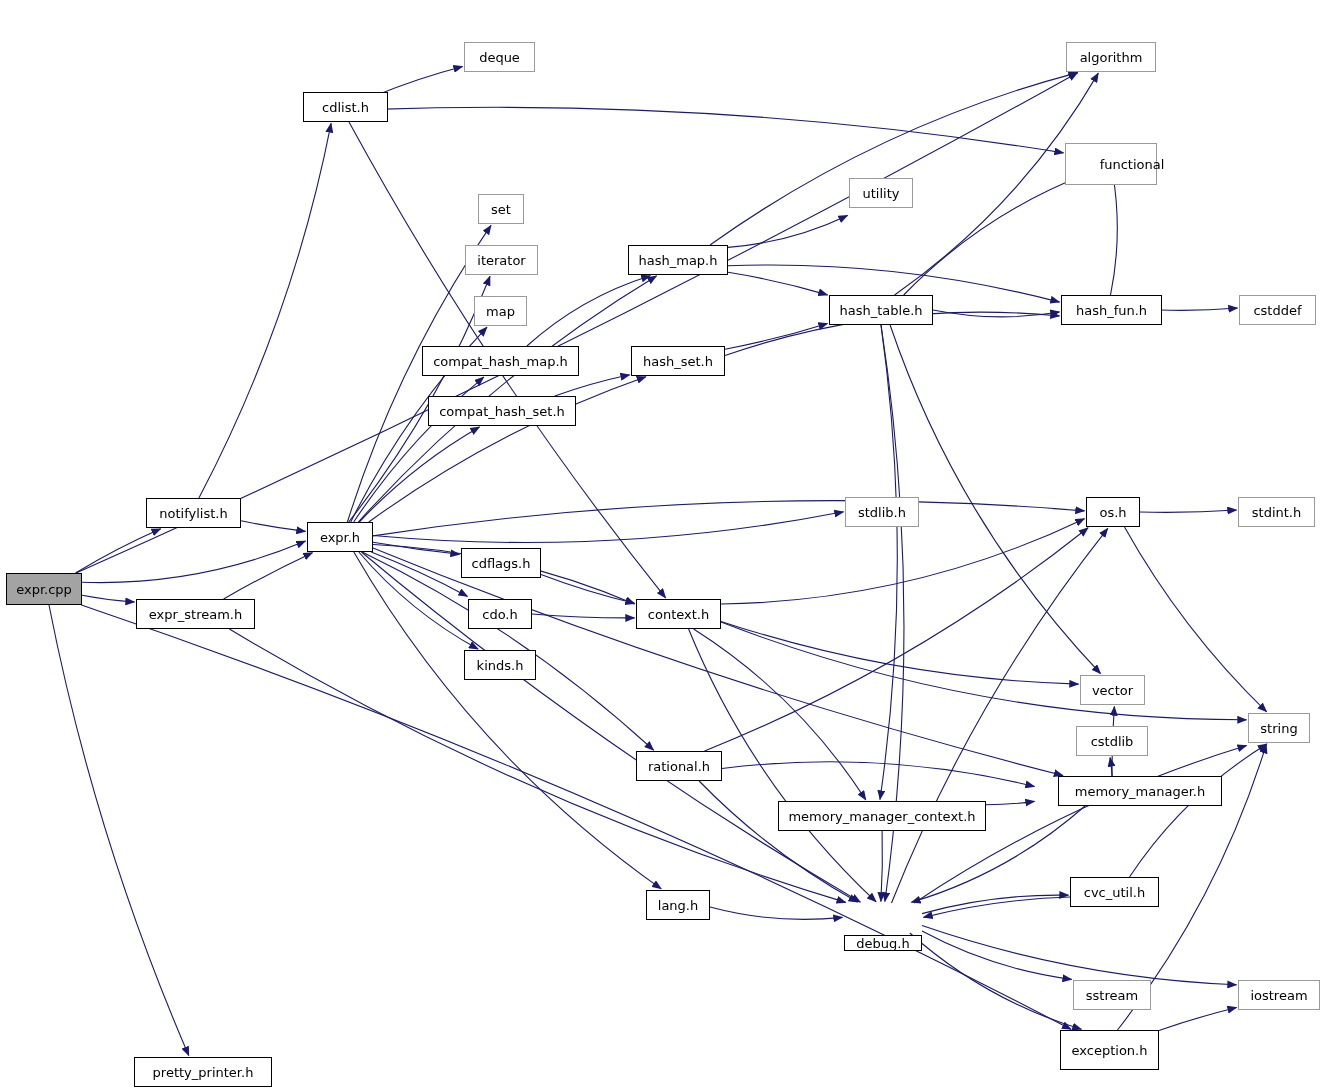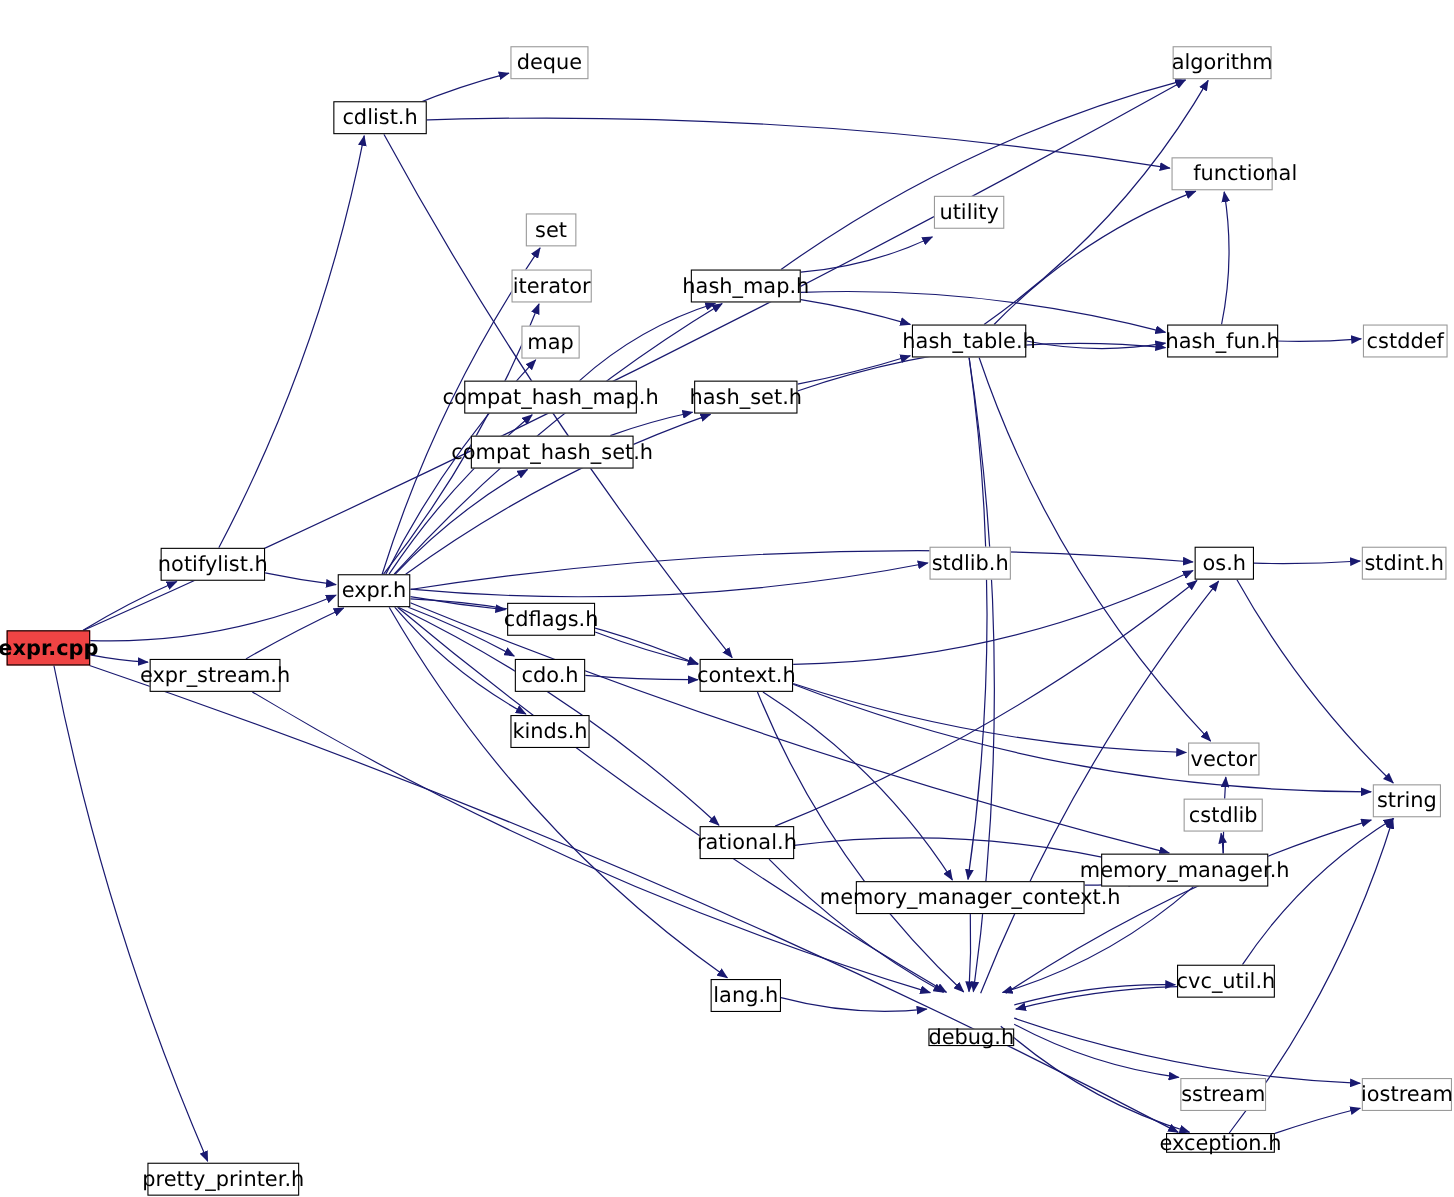--- a/index.html
+++ b/index.html
@@ -12,28 +12,28 @@
     overflow:hidden;
   }
   #edges{position:absolute;left:0;top:0;width:1322px;height:1088px;}
   .node{
     position:absolute;
     box-sizing:border-box;
     display:flex;align-items:center;justify-content:center;
     background:#ffffff;
     border:1px solid #000000;
     color:#000000;
-    font-size:19px;
+    font-size:13px;
     line-height:1;
     white-space:nowrap;
     letter-spacing:0px;
     z-index:5;
   }
   .node.sys{border-color:#9a9a9a;}
-  .node.root{background:#ef4444;border-color:#000000;font-weight:bold;}
+  .node.root{background:#a3a3a3;border-color:#000000;}
   .node-label{pointer-events:none;}
 </style>
 </head>
 <body>
 
 <div id="graph">
   <svg id="edges" viewBox="0 0 1322 1088" xmlns="http://www.w3.org/2000/svg">
     <defs>
       <marker id="ah" markerWidth="10" markerHeight="8" refX="9.2" refY="4" orient="auto" markerUnits="userSpaceOnUse">
         <path d="M0,0 L10,4 L0,8 z" fill="#191970"></path>
@@ -167,21 +167,21 @@
       </div>
       <div class="node sys" style="left: 1239px; top: 295px; width: 77px; height: 30px;">
         <span class="node-label">cstddef</span>
       </div>
       <div class="node sys" style="left: 849px; top: 178px; width: 64px; height: 30px;">
         <span class="node-label">utility</span>
       </div>
       <div class="node sys" style="left: 1066px; top: 42px; width: 90px; height: 30px;">
         <span class="node-label">algorithm</span>
       </div>
-      <div class="node sys" style="left: 1065px; top: 143px; width: 92px; height: 30px; padding-left: 42px;">
+      <div class="node sys" style="left: 1065px; top: 143px; width: 92px; height: 42px; padding-left: 42px;">
         <span class="node-label">functional</span>
       </div>
       <div class="node sys" style="left: 845px; top: 497px; width: 74px; height: 30px;">
         <span class="node-label">stdlib.h</span>
       </div>
       <div class="node" style="left: 1086px; top: 497px; width: 54px; height: 30px;">
         <span class="node-label">os.h</span>
       </div>
       <div class="node sys" style="left: 1238px; top: 497px; width: 77px; height: 30px;">
         <span class="node-label">stdint.h</span>
@@ -203,38 +203,38 @@
       </div>
       <div class="node sys" style="left: 1248px; top: 713px; width: 62px; height: 30px;">
         <span class="node-label">string</span>
       </div>
       <div class="node" style="left: 636px; top: 751px; width: 86px; height: 30px;">
         <span class="node-label">rational.h</span>
       </div>
       <div class="node sys" style="left: 1076px; top: 726px; width: 72px; height: 30px;">
         <span class="node-label">cstdlib</span>
       </div>
-      <div class="node" style="left: 1001px; top: 776px; width: 152px; height: 30px;">
+      <div class="node" style="left: 1058px; top: 776px; width: 164px; height: 30px;">
         <span class="node-label">memory_manager.h</span>
       </div>
       <div class="node" style="left: 778px; top: 801px; width: 208px; height: 30px;">
         <span class="node-label">memory_manager_context.h</span>
       </div>
       <div class="node" style="left: 646px; top: 890px; width: 64px; height: 30px;">
         <span class="node-label">lang.h</span>
       </div>
       <div class="node" style="left: 844px; top: 903px; width: 78px; height: 16px; margin-top: 32px;">
         <span class="node-label">debug.h</span>
       </div>
       <div class="node" style="left: 1070px; top: 877px; width: 89px; height: 30px;">
         <span class="node-label">cvc_util.h</span>
       </div>
       <div class="node sys" style="left: 1073px; top: 980px; width: 78px; height: 30px;">
         <span class="node-label">sstream</span>
       </div>
       <div class="node sys" style="left: 1238px; top: 980px; width: 82px; height: 30px;">
         <span class="node-label">iostream</span>
       </div>
-      <div class="node" style="left: 1060px; top: 1030px; width: 99px; height: 18px;">
+      <div class="node" style="left: 1060px; top: 1030px; width: 99px; height: 40px;">
         <span class="node-label">exception.h</span>
       </div>
     </div>
 </div>
 
 </body></html>

